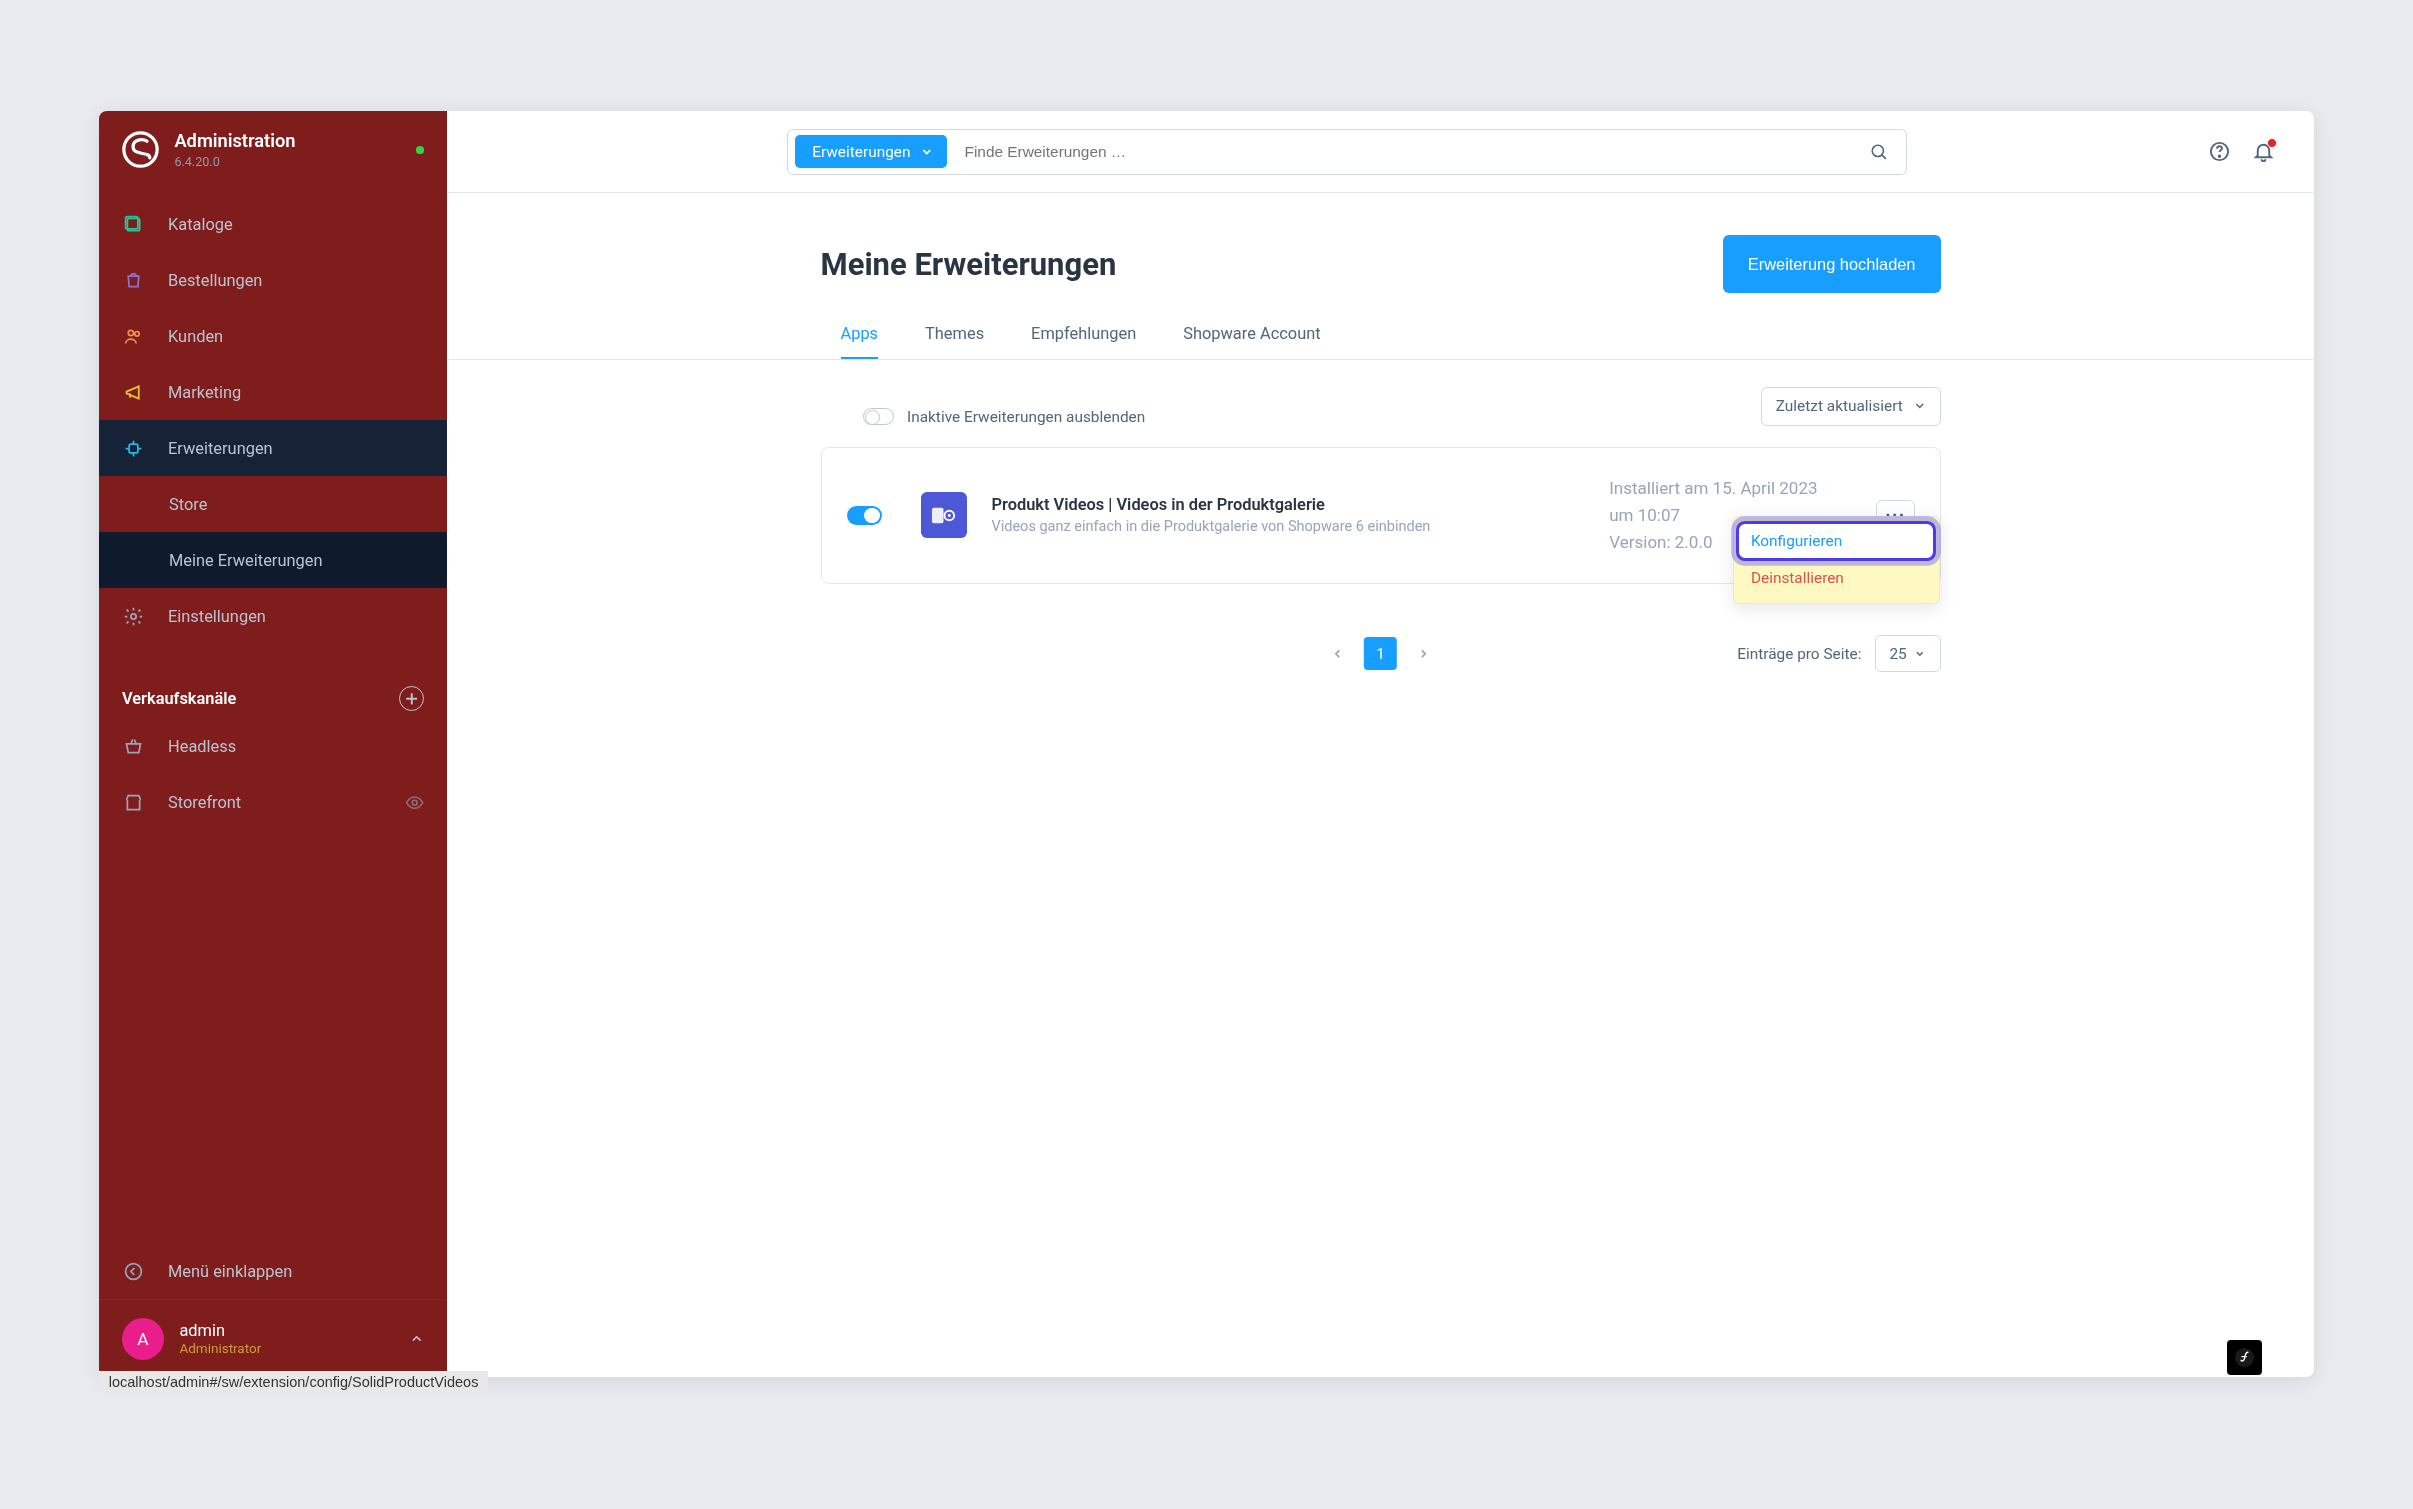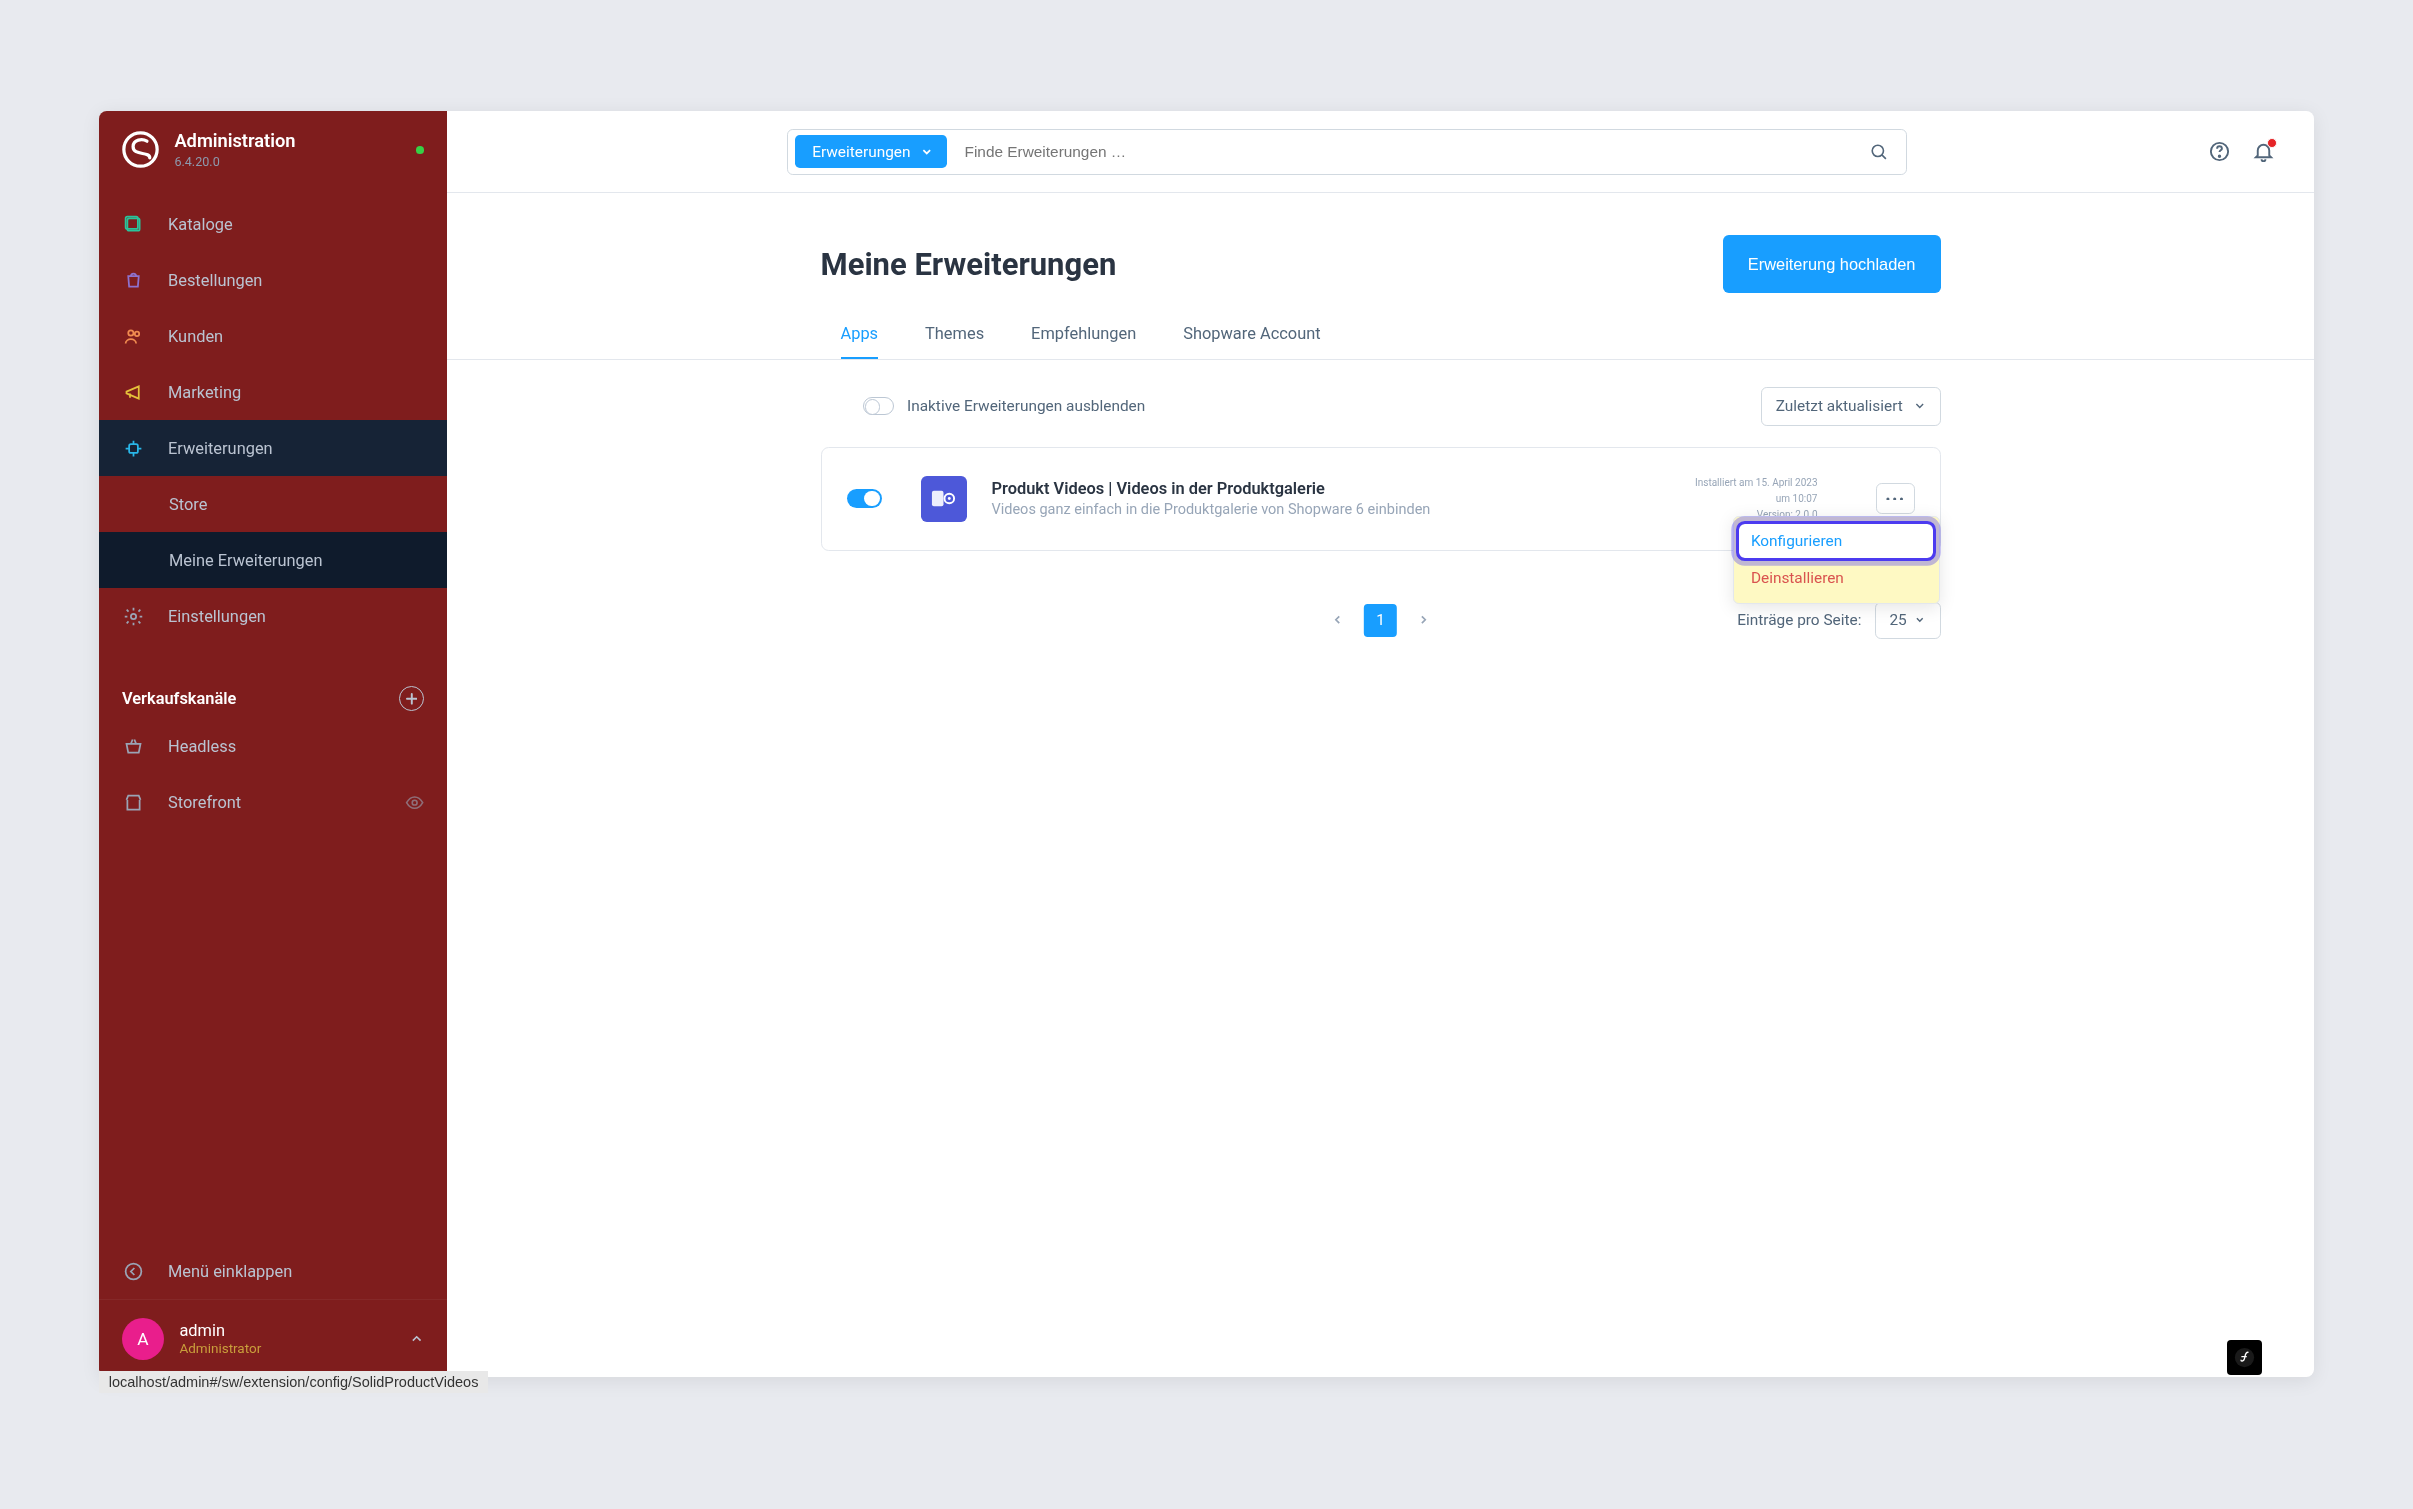--- a/index.html
+++ b/index.html
@@ -269,21 +269,21 @@
   color: #189eff;
   border-bottom-color: #189eff;
 }
 .full-divider {
   border-bottom: 1px solid #e3e7ed;
   margin-left: -966px;
   margin-right: -966px;
 }
 .toolbar {
   display: flex;
-  align-items: center;
+  align-items: flex-end;
   justify-content: space-between;
   padding: 27px 0 21px 42px;
 }
 .toggle-row {
   display: flex; align-items: center; gap: 13.5px;
   color: #52667a;
   font-size: 15.4px;
 }
 .toggle-off {
   width: 31px; height: 17.4px;
@@ -341,21 +341,21 @@
   width: 46px; height: 46px;
   background: #4d58d9;
   border-radius: 5.8px;
   margin-left: 39px;
   display: flex; align-items: center; justify-content: center;
   flex-shrink: 0;
 }
 .ext-info { margin-left: 25px; flex: 1; }
 .ext-title { font-size: 16.4px; font-weight: 600; color: #2a3442; }
 .ext-desc { font-size: 14.5px; color: #97a5b7; margin-top: 3.9px; }
-.ext-meta { text-align: right; color: #97a5b7; font-size: 10px; line-height: 1.6; }
+.ext-meta { text-align: left; color: #97a5b7; font-size: 17px; line-height: 1.6; }
 .context-btn {
   width: 39px; height: 31px;
   border: 1px solid #d1d9e0;
   border-radius: 5.8px;
   display: flex; align-items: center; justify-content: center;
   margin-left: 58px;
   cursor: pointer;
   color: #52667a;
 }
 

